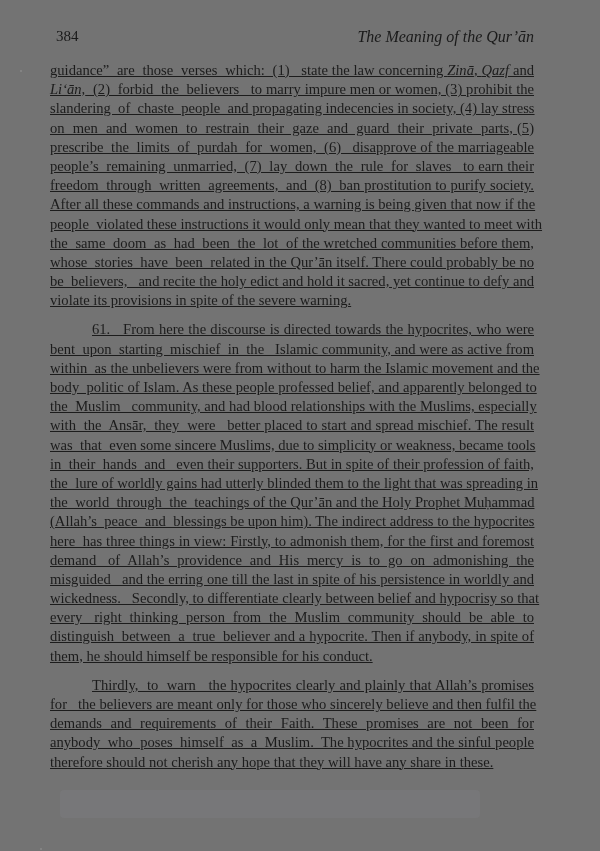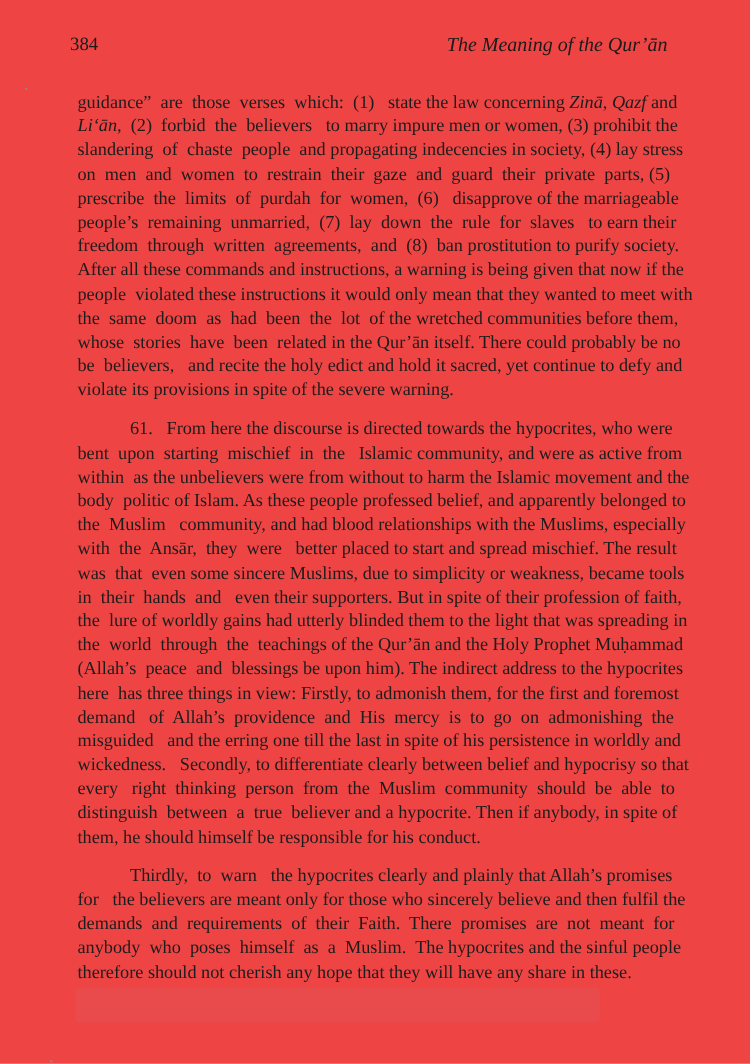--- a/index.html
+++ b/index.html
@@ -12,21 +12,21 @@
       height: 851px;
       overflow: hidden;
       position: relative;
       background: #fdfdfd;
     }
     .page {
       position: absolute;
       left: 0; top: 0;
       width: 600px;
       height: 851px;
-      background: #ef4444;
+      background: #737373;
     }
     .running-head {
       position: absolute;
       top: 28px;
       left: 56px;
       width: 478px;
       height: 22px;
       font-family: "Liberation Serif", "DejaVu Serif", serif;
       color: #1a1a1a;
     }
@@ -51,22 +51,23 @@
       top: 61px;
       left: 50px;
       width: 484px;
       font-family: "Liberation Serif", "DejaVu Serif", serif;
       font-size: 14.6px;
       line-height: 19.2px;
       color: #1c1c1c;
       text-align: justify;
     }
     .para {
-      margin: 12px;
+      margin: 0;
       text-align: justify;
+      text-decoration: underline;
     }
     .para + .para {
       margin-top: 10px;
     }
     .line {
       display: block;
       text-align: justify;
       text-align-last: justify;
       white-space: nowrap;
       height: 19.2px;
@@ -134,18 +135,18 @@
         <span class="line"><span>demand   of  Allah’s  providence  and  His  mercy  is  to  go  on  admonishing  the</span></span>
         <span class="line"><span>misguided   and the erring one till the last in spite of his persistence in worldly and</span></span>
         <span class="line"><span>wickedness.   Secondly, to differentiate clearly between belief and hypocrisy so that</span></span>
         <span class="line"><span>every   right  thinking  person  from  the  Muslim  community  should  be  able  to</span></span>
         <span class="line"><span>distinguish  between  a  true  believer and a hypocrite. Then if anybody, in spite of</span></span>
         <span class="line last"><span>them, he should himself be responsible for his conduct.</span></span>
       </div>
       <div class="para">
         <span class="line" style="padding-left: 42px;"><span>Thirdly,  to  warn   the hypocrites clearly and plainly that Allah’s promises</span></span>
         <span class="line"><span>for   the believers are meant only for those who sincerely believe and then fulfil the</span></span>
-        <span class="line"><span>demands  and  requirements  of  their  Faith.  There  promises  are  not  meant  for</span></span>
+        <span class="line"><span>demands  and  requirements  of  their  Faith.  These  promises  are  not  been  for</span></span>
         <span class="line"><span>anybody  who  poses  himself  as  a  Muslim.  The hypocrites and the sinful people</span></span>
         <span class="line last"><span>therefore should not cherish any hope that they will have any share in these.</span></span>
       </div>
     </div>
 </div>
 
 </body></html>

